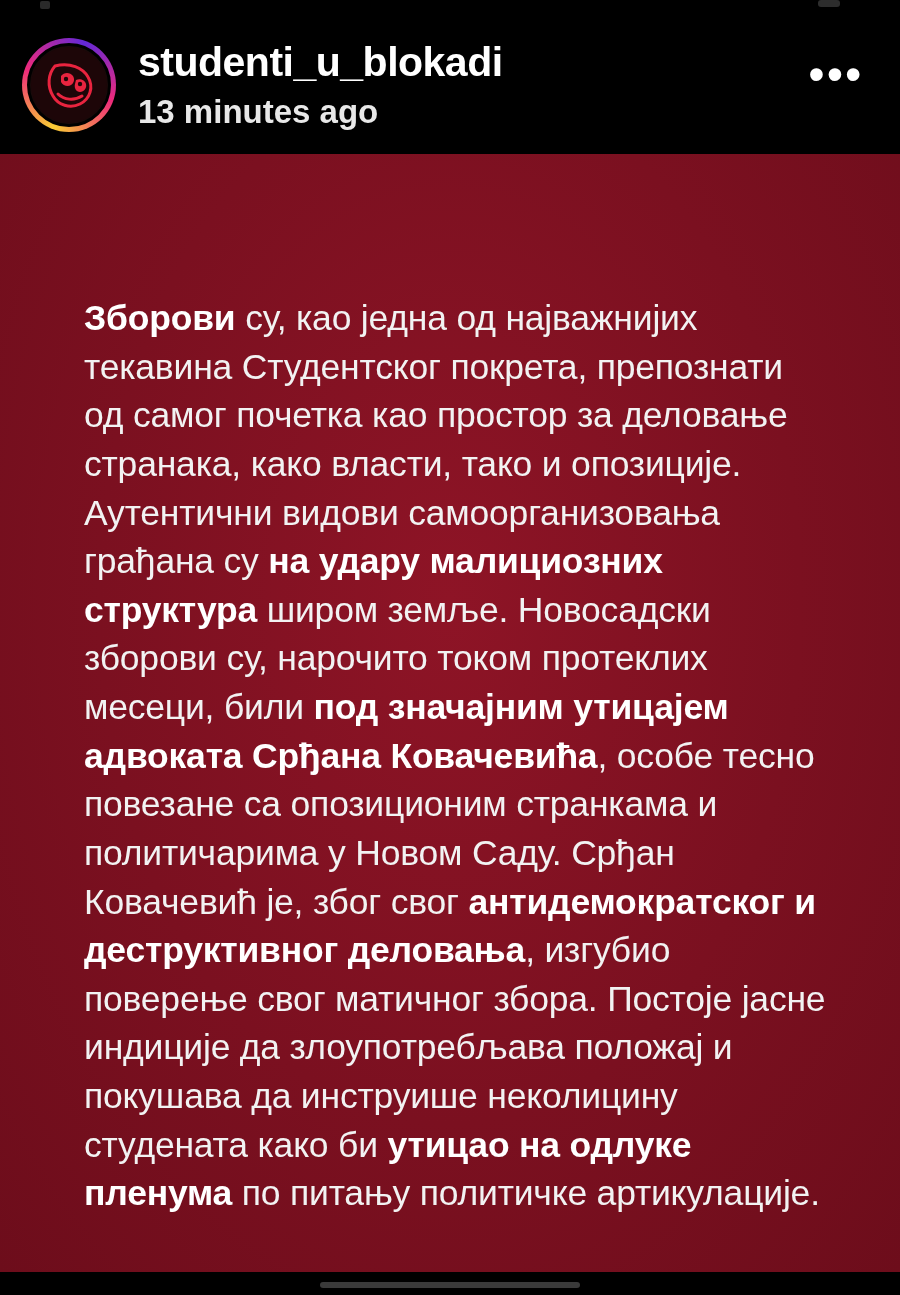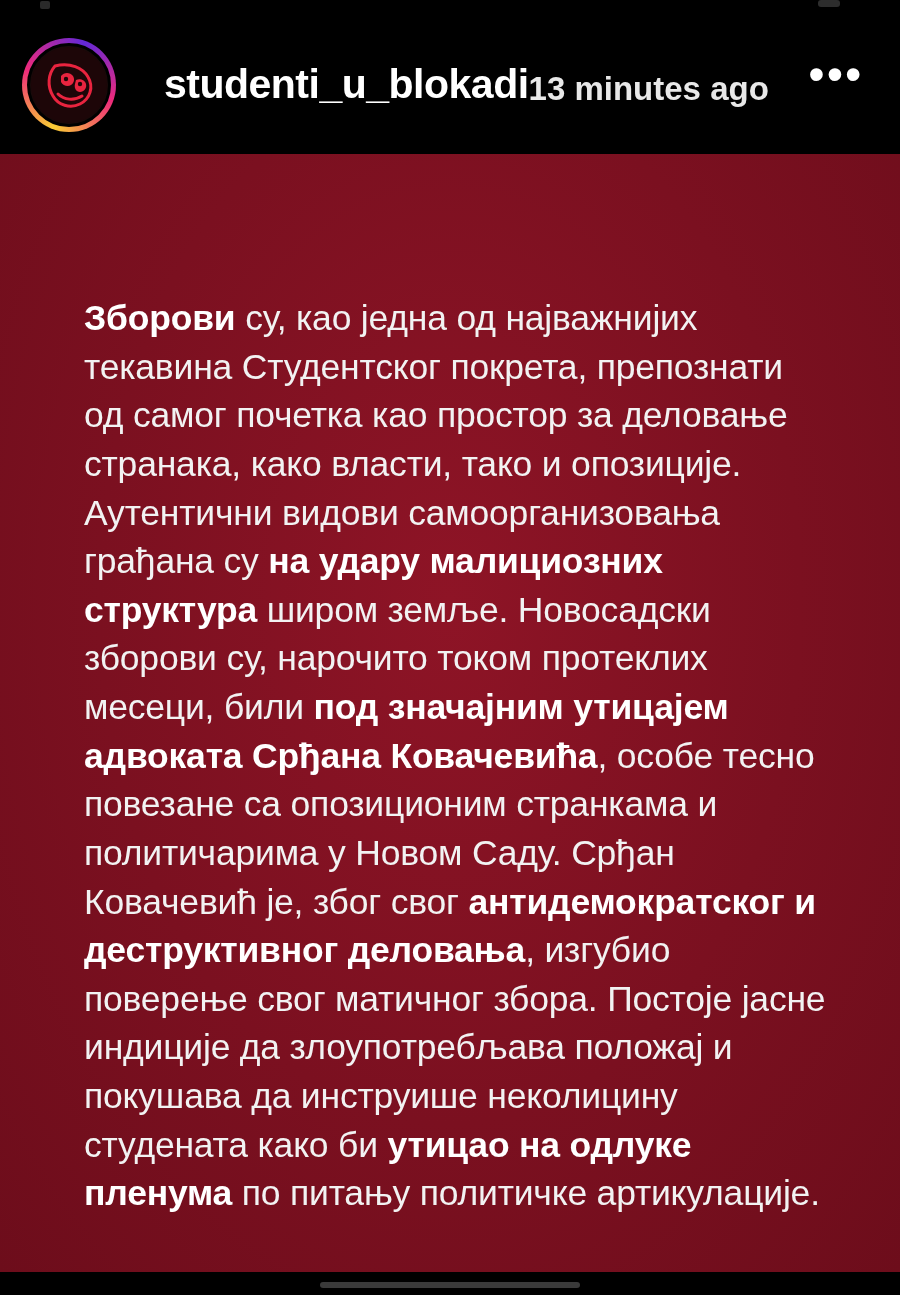--- a/index.html
+++ b/index.html
@@ -83,21 +83,21 @@
     overflow: hidden;
   }
   .avatar-art {
     width: 78px; height: 78px;
     position: relative;
   }
 
   .header-text {
     margin-left: 22px;
     display: flex;
-    flex-direction: row;
+    flex-direction: column;
     justify-content: center;
     flex: 1 1 auto;
     min-width: 0;
   }
   .username {
     color: #ffffff;
     font-size: 41px;
     font-weight: bold;
     letter-spacing: -0.5px;
     line-height: 1.1;

